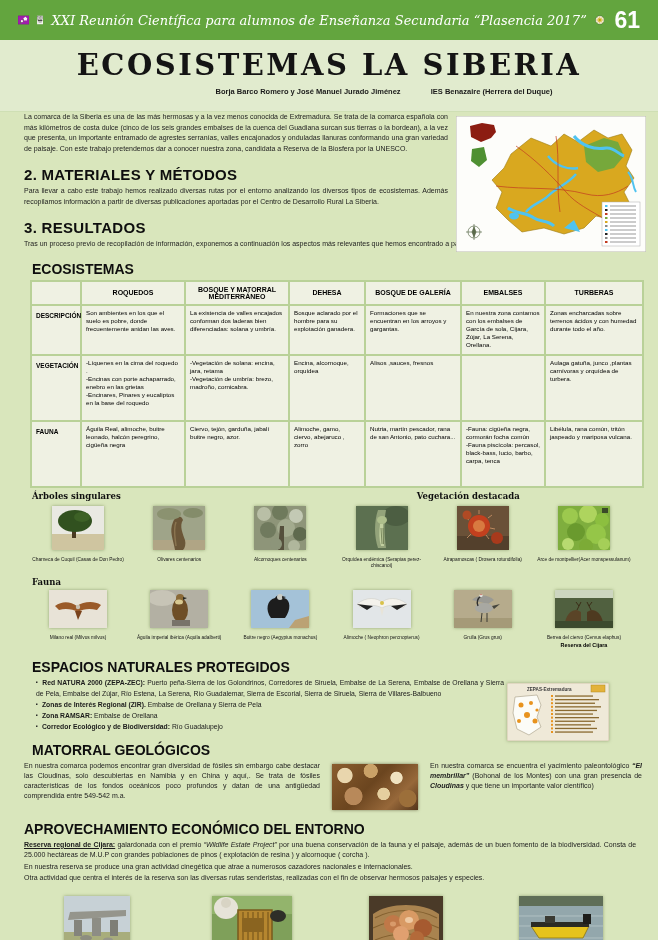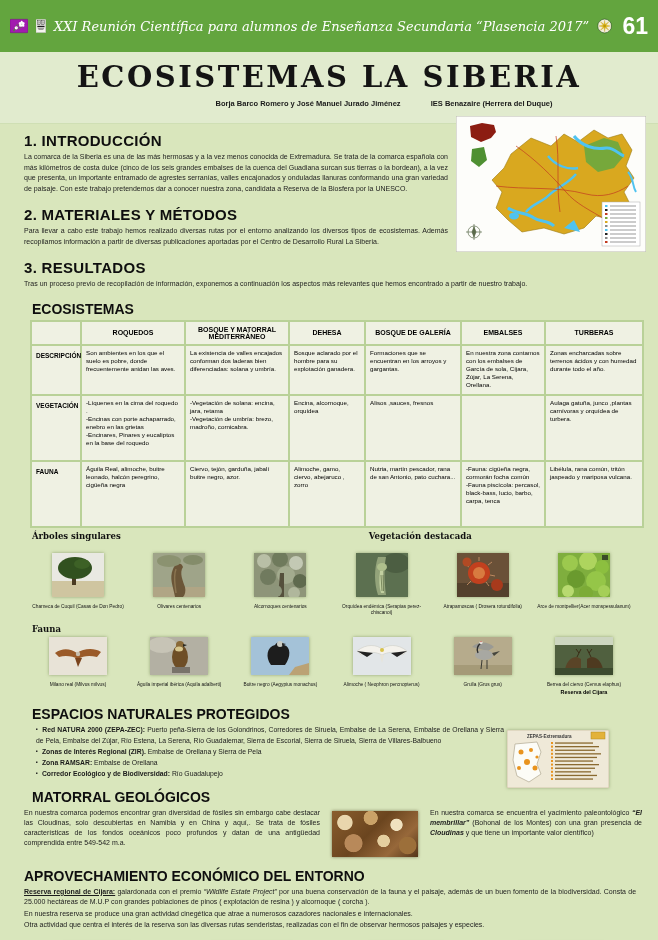--- a/index.html
+++ b/index.html
@@ -1,19 +1,19 @@
 <!DOCTYPE html>
 <html><head>
 <meta charset="utf-8">
 <style>
   html,body{margin:0;padding:0;}
   .page{width:658px;height:940px;position:relative;background:#d9e6bc;font-family:"Liberation Sans",sans-serif;overflow:hidden;outline:1px solid #b7cf97;}
 
   
-  .banner{height:52px;background:#63a53e;display:flex;align-items:center;gap:8px;padding:0 10px;box-sizing:border-box;}
+  .banner{height:40px;background:#63a53e;display:flex;align-items:center;gap:8px;padding:0 18px;box-sizing:border-box;}
   .banner-title{flex:1;text-align:center;color:#fff;font-family:"DejaVu Serif",serif;font-style:italic;font-size:13px;white-space:nowrap;}
   .page-num{color:#fff;font-size:23px;font-weight:bold;margin-left:2px;}
 
   
   .title-band{height:72px;background:#e1ebce;text-align:center;padding-top:8px;box-sizing:border-box;border-bottom:1px solid #cfdfb4;}
   .main-title{font-family:"DejaVu Serif",serif;font-weight:bold;font-size:29px;letter-spacing:2.5px;color:#141414;}
   .authors{margin-top:5px;font-size:7.5px;font-weight:bold;color:#1a1a1a;transform:translateX(55px);}
   .authors .aff{margin-left:28px;}
 
   h2.sec{font-size:15px;font-weight:bold;margin:8px 0 3px 24px;color:#0e0e0e;letter-spacing:.3px;}
@@ -27,21 +27,21 @@
 
   
   .eco-table{margin-left:30px;border-collapse:collapse;table-layout:fixed;width:612px;}
   .eco-table th,.eco-table td{border:2px solid #b9d198;background:#eff1e3;padding:3px 4px;vertical-align:top;box-sizing:border-box;}
   .eco-table th{font-size:7px;text-align:center;vertical-align:middle;height:24px;}
   .eco-table td.rowlab{font-size:6.5px;font-weight:bold;padding-top:6px;}
   .eco-table td.data{font-size:6.2px;line-height:1.32;white-space:pre-line;text-align:left;}
   .r-desc td{height:50px;} .r-veg td{height:66px;} .r-fau td{height:66px;}
 
   
-  .sing-heads{display:flex;margin:3px 0 12px 32px;font-family:"DejaVu Serif",serif;font-weight:bold;font-size:8.5px;color:#101010;}
+  .sing-heads{display:flex;margin:3px 0 5px 32px;font-family:"DejaVu Serif",serif;font-weight:bold;font-size:8.5px;color:#101010;gap:48px;}
   .sing-heads .sh2{margin-left:248px;}
   .fig-row{display:flex;justify-content:space-between;margin:3px 26px 0 30px;}
   .sfig{width:96px;text-align:center;}
   .ph{margin:0 auto;box-shadow:0 0 3px rgba(90,110,60,.55);background:#ccc;}
   .ph-t{width:52px;height:44px;}
   .ph-f{width:58px;height:38px;}
   .figcap{font-size:4.8px;text-align:center;margin-top:3px;color:#141414;line-height:1.3;}
   .fauna-note{font-size:5.4px;text-align:center;font-weight:bold;margin-top:1px;}
   .serif-h{font-family:"DejaVu Serif",serif;font-weight:bold;font-size:8.5px;margin:8px 0 2px 32px;color:#101010;}
 
@@ -171,21 +171,20 @@
         <rect x="149" y="117" width="2.5" height="2" fill="#222"></rect>
           <rect x="154" y="117.5" width="26" height="1" fill="#999"></rect>
         <rect x="149" y="121" width="2.5" height="2" fill="#888"></rect>
           <rect x="154" y="121.5" width="26" height="1" fill="#999"></rect>
         <rect x="149" y="125" width="2.5" height="2" fill="#c23a1f"></rect>
           <rect x="154" y="125.5" width="26" height="1" fill="#999"></rect>
       </g>
     </g>
   </svg>
 
-  <h2 class="sec">1. INTRODUCCIÓN</h2>
   <p class="body w-narrow">La comarca de la  Siberia es una de las más hermosas y a la vez menos conocida de Extremadura. Se trata de la comarca española con más kilómetros de costa dulce (cinco de los seis grandes embalses de la cuenca del Guadiana surcan sus tierras o la bordean), a la vez que presenta, un importante entramado de agrestes serranías, valles encajonados y onduladas llanuras conformando una gran variedad de paisaje. Con este trabajo pretendemos dar a conocer nuestra zona, candidata a Reserva de la Biosfera por la UNESCO.</p>
 
   <h2 class="sec" style="margin-top:12px">2. MATERIALES Y MÉTODOS</h2>
   <p class="body w-narrow">Para llevar a cabo este trabajo hemos realizado diversas rutas por el entorno analizando los diversos tipos de ecosistemas. Además recopilamos información a partir de diversas publicaciones aportadas por el Centro de Desarrollo Rural La Siberia.</p>
 
   <h2 class="sec" style="margin-top:12px">3. RESULTADOS</h2>
   <p class="body w-full">Tras un proceso previo de recopilación de información, exponemos a continuación los aspectos más relevantes que hemos encontrado a partir de nuestro trabajo.</p>
 
   <h4 class="sub">ECOSISTEMAS</h4>
   <table class="eco-table">

